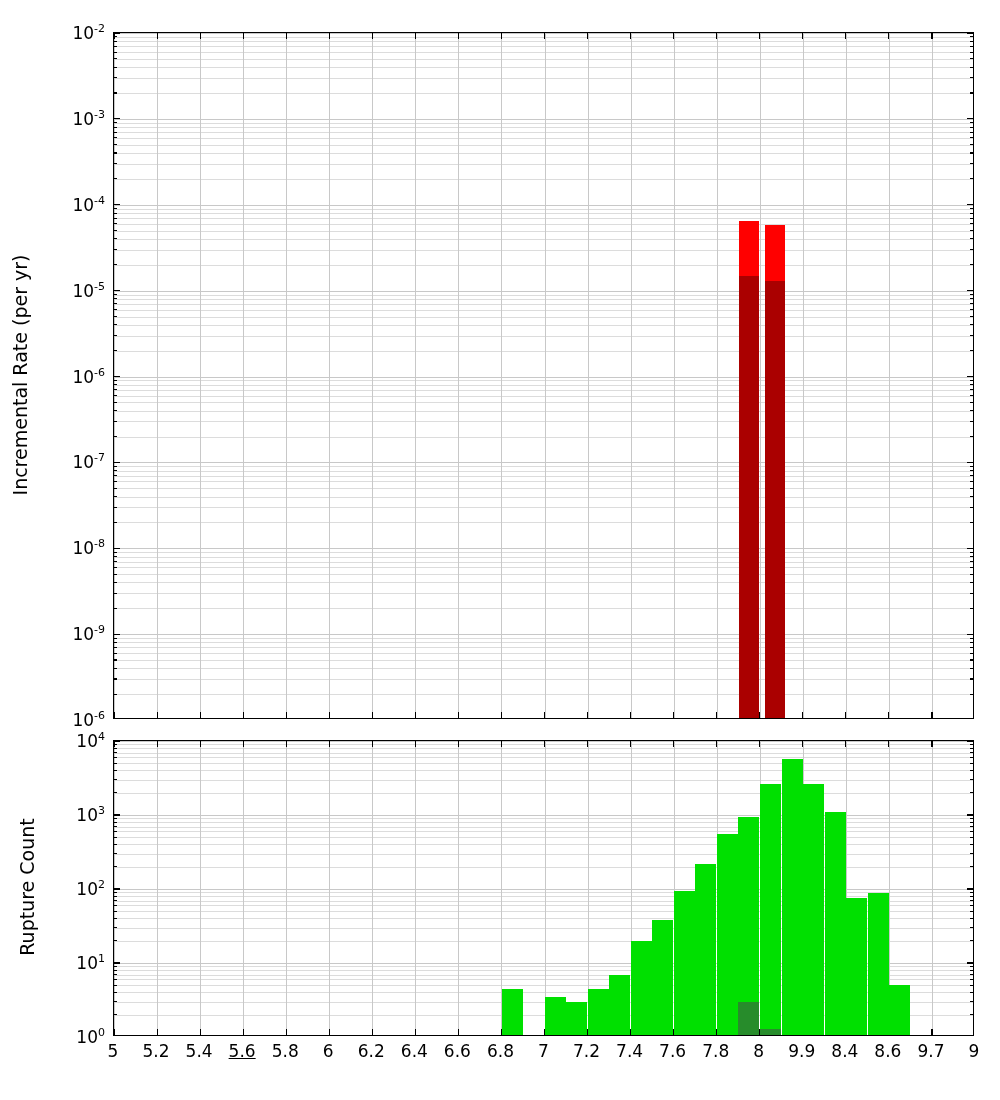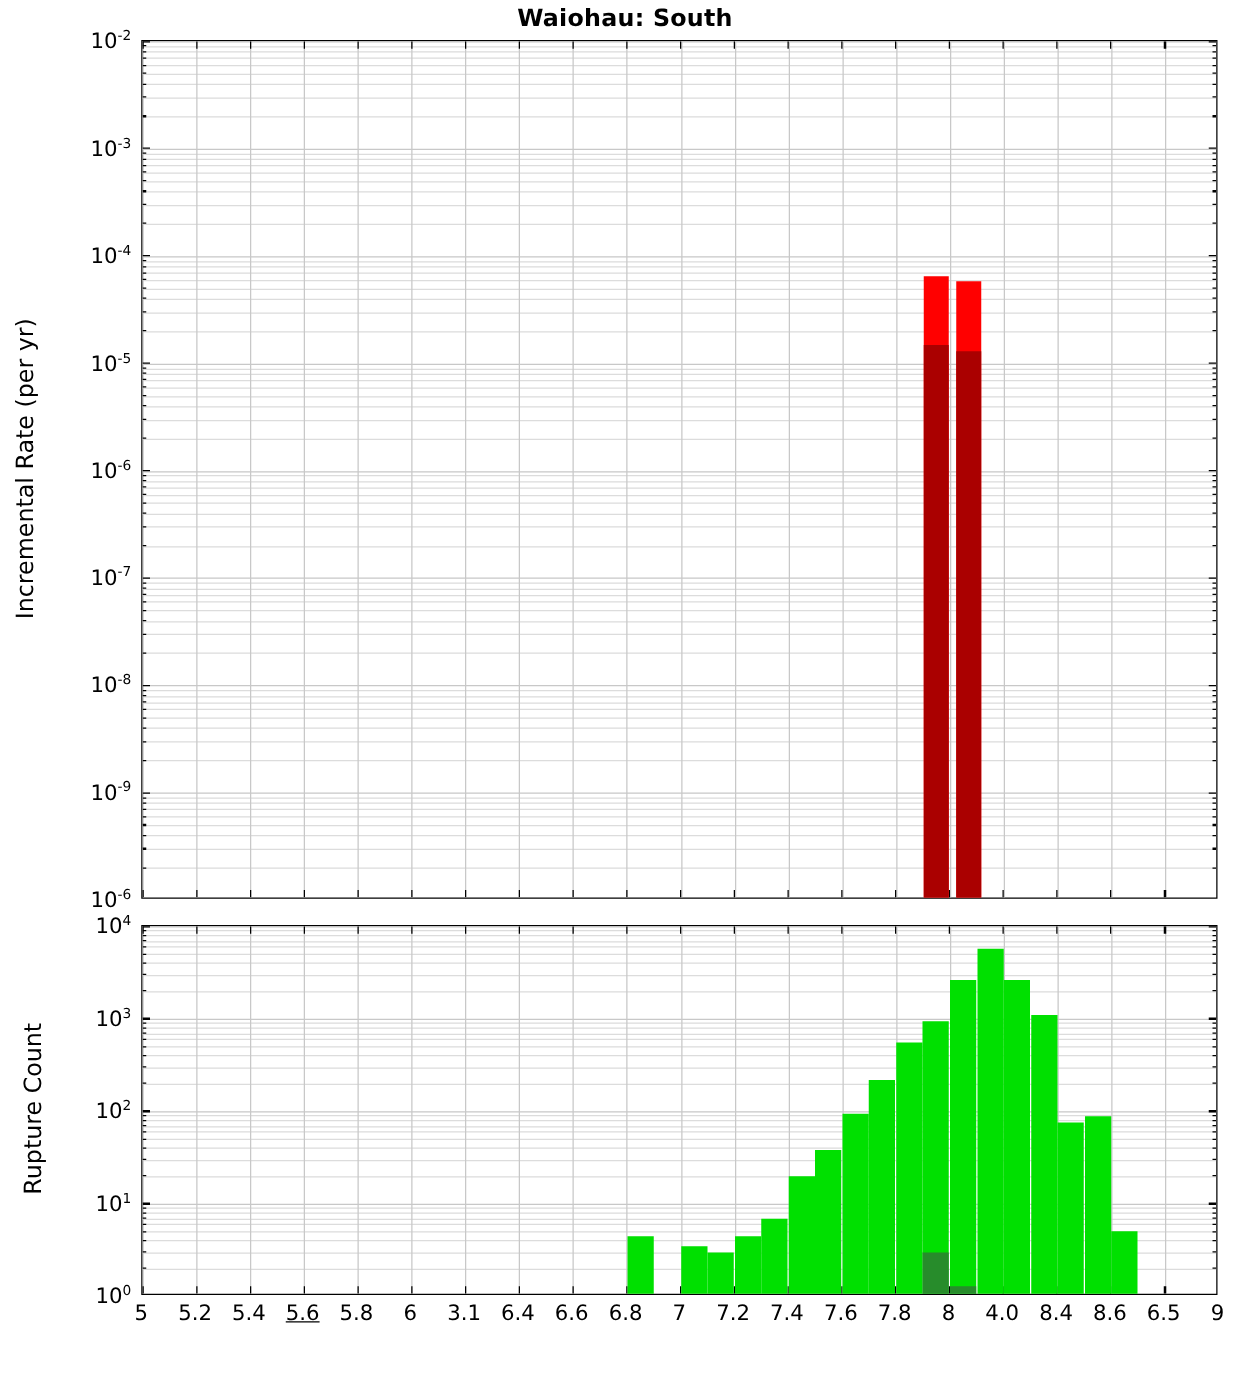--- a/index.html
+++ b/index.html
@@ -150,21 +150,20 @@
     flex: 0 0 auto;
   }
   #legend-top { right: 6px; top: 20px; }
   #legend-bottom { left: 6px; top: 6px; }
 </style>
 </head>
 <body>
 
 <div class="figure">
 
-  <div class="fig-title">Waiohau: South</div>
 
   <div class="panel" id="panel-top">
     <div class="plotarea" id="top-plot">
         <div class="gridline-h" style="top: 661.1px;"></div>
         <div class="gridline-h" style="top: 646px;"></div>
         <div class="gridline-h" style="top: 635.3px;"></div>
         <div class="gridline-h" style="top: 627px;"></div>
         <div class="gridline-h" style="top: 620.2px;"></div>
         <div class="gridline-h" style="top: 614.4px;"></div>
         <div class="gridline-h" style="top: 609.4px;"></div>
@@ -656,29 +655,29 @@
       <div class="ylabel-tick" style="left: 49px; width: 56px; top: 953px;">10<sup>1</sup></div>
       <div class="ylabel-tick" style="left: 49px; width: 56px; top: 879px;">10<sup>2</sup></div>
       <div class="ylabel-tick" style="left: 49px; width: 56px; top: 805px;">10<sup>3</sup></div>
       <div class="ylabel-tick" style="left: 49px; width: 56px; top: 731px;">10<sup>4</sup></div>
       <div class="xlabel-tick" style="left: 85px; width: 56px; top: 1043px;">5</div>
       <div class="xlabel-tick" style="left: 128.05px; width: 56px; top: 1043px;">5.2</div>
       <div class="xlabel-tick" style="left: 171.1px; width: 56px; top: 1043px;">5.4</div>
       <div class="xlabel-tick" style="left: 214.15px; width: 56px; top: 1043px; text-decoration: underline;">5.6</div>
       <div class="xlabel-tick" style="left: 257.2px; width: 56px; top: 1043px;">5.8</div>
       <div class="xlabel-tick" style="left: 300.25px; width: 56px; top: 1043px;">6</div>
-      <div class="xlabel-tick" style="left: 343.3px; width: 56px; top: 1043px;">3.1</div>
+      <div class="xlabel-tick" style="left: 343.3px; width: 56px; top: 1043px;">6.2</div>
       <div class="xlabel-tick" style="left: 386.35px; width: 56px; top: 1043px;">6.4</div>
       <div class="xlabel-tick" style="left: 429.4px; width: 56px; top: 1043px;">6.6</div>
       <div class="xlabel-tick" style="left: 472.45px; width: 56px; top: 1043px;">6.8</div>
       <div class="xlabel-tick" style="left: 515.5px; width: 56px; top: 1043px;">7</div>
       <div class="xlabel-tick" style="left: 558.55px; width: 56px; top: 1043px;">7.2</div>
       <div class="xlabel-tick" style="left: 601.6px; width: 56px; top: 1043px;">7.4</div>
       <div class="xlabel-tick" style="left: 644.65px; width: 56px; top: 1043px;">7.6</div>
       <div class="xlabel-tick" style="left: 687.7px; width: 56px; top: 1043px;">7.8</div>
       <div class="xlabel-tick" style="left: 730.75px; width: 56px; top: 1043px;">8</div>
-      <div class="xlabel-tick" style="left: 773.8px; width: 56px; top: 1043px;">4.0</div>
+      <div class="xlabel-tick" style="left: 773.8px; width: 56px; top: 1043px;">9.9</div>
       <div class="xlabel-tick" style="left: 816.85px; width: 56px; top: 1043px;">8.4</div>
       <div class="xlabel-tick" style="left: 859.9px; width: 56px; top: 1043px;">8.6</div>
-      <div class="xlabel-tick" style="left: 902.95px; width: 56px; top: 1043px;">6.5</div>
+      <div class="xlabel-tick" style="left: 902.95px; width: 56px; top: 1043px;">9.7</div>
       <div class="xlabel-tick" style="left: 946px; width: 56px; top: 1043px;">9</div>
     </div>
 </div>
 
 </body></html>

